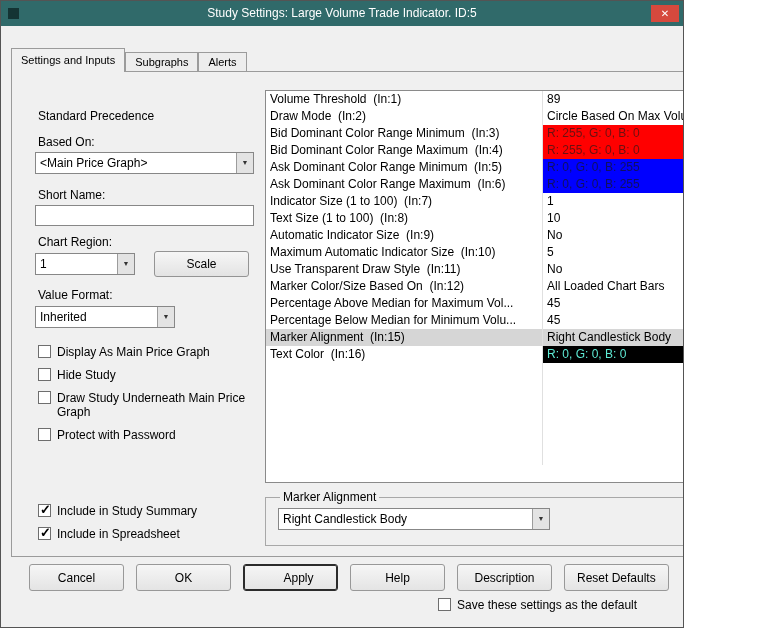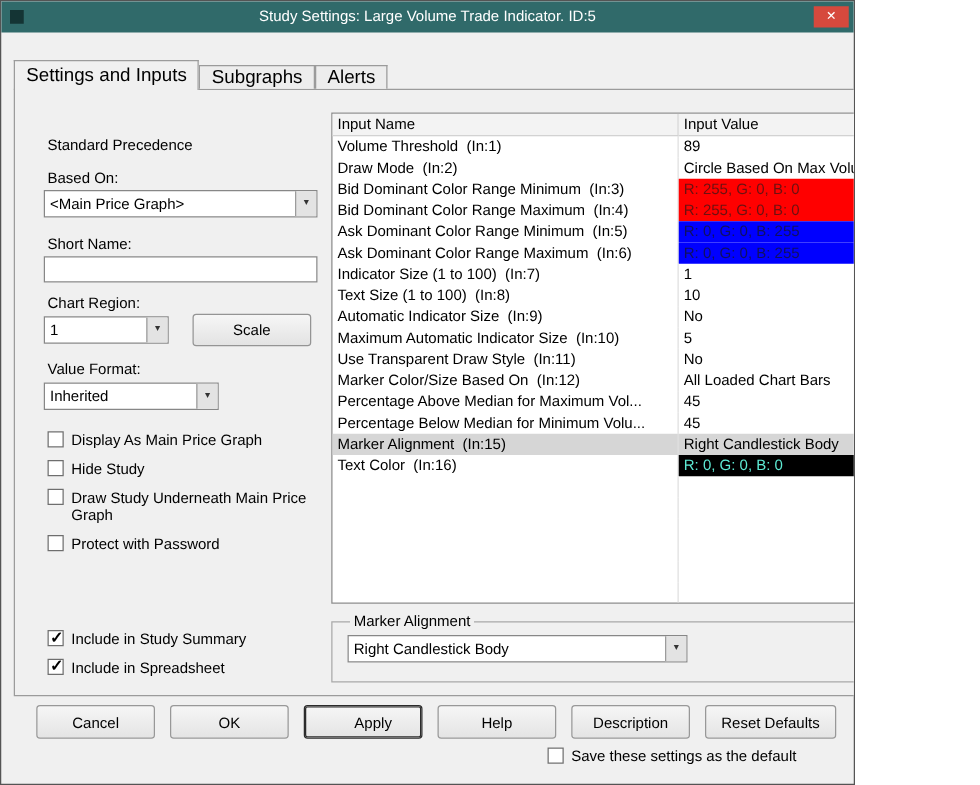--- a/index.html
+++ b/index.html
@@ -10,21 +10,21 @@
   
   .titlebar { position:absolute; left:0; top:0; right:0; height:25px; background:#306a6a; }
   .title { display:block; text-align:center; line-height:25px; color:#ffffff; font-size:12px; }
   .window-icon { position:absolute; left:7px; top:7px; width:11px; height:11px; background:#143434; }
   .close-button { position:absolute; right:4px; top:4px; width:28px; height:17px;
                   background:#d6493d; color:#fff; font-size:10px; line-height:17px;
                   text-align:center; border:0; font-family:inherit; }
 
   
   .tab-bar { position:absolute; left:10px; top:47px; display:flex; z-index:3; }
-  .tab { border:1px solid #9b9b9b; border-bottom:none; padding:0 9px; font-size:15px; background:#ededed; }
+  .tab { border:1px solid #9b9b9b; border-bottom:none; padding:0 9px; font-size:11px; background:#ededed; }
   .tab.active { height:24px; line-height:23px; background:#f0f0f0; }
   .tab:not(.active) { height:19px; line-height:18px; margin-top:4px; }
 
   .page { position:absolute; left:10px; top:70px; width:764px; height:486px;
           border:1px solid #9b9b9b; background:#f0f0f0; z-index:2; }
 
   .flabel { position:absolute; font-size:12px; color:#000; white-space:pre; }
 
   
   .combo { position:absolute; height:22px; border:1px solid #878787; background:#fff; display:flex; }
@@ -151,24 +151,20 @@
           <span class="cbtext">Include in Study Summary</span>
         </label>
         <label class="cb">
           <span class="cbbox checked"></span>
           <span class="cbtext">Include in Spreadsheet</span>
         </label>
       </div>
 
     <div class="inputs-table">
       <div class="table-inner">
-        <div class="thead">
-          <div class="hcell name">Input Name</div>
-          <div class="hcell value">Input Value</div>
-        </div>
         <div class="tbody">
             <div class="trow">
               <div class="tcell tname">Volume Threshold  (In:1)</div>
               <div class="tcell tvalue">89</div>
             </div>
             <div class="trow">
               <div class="tcell tname">Draw Mode  (In:2)</div>
               <div class="tcell tvalue">Circle Based On Max Volume ...</div>
             </div>
             <div class="trow">

